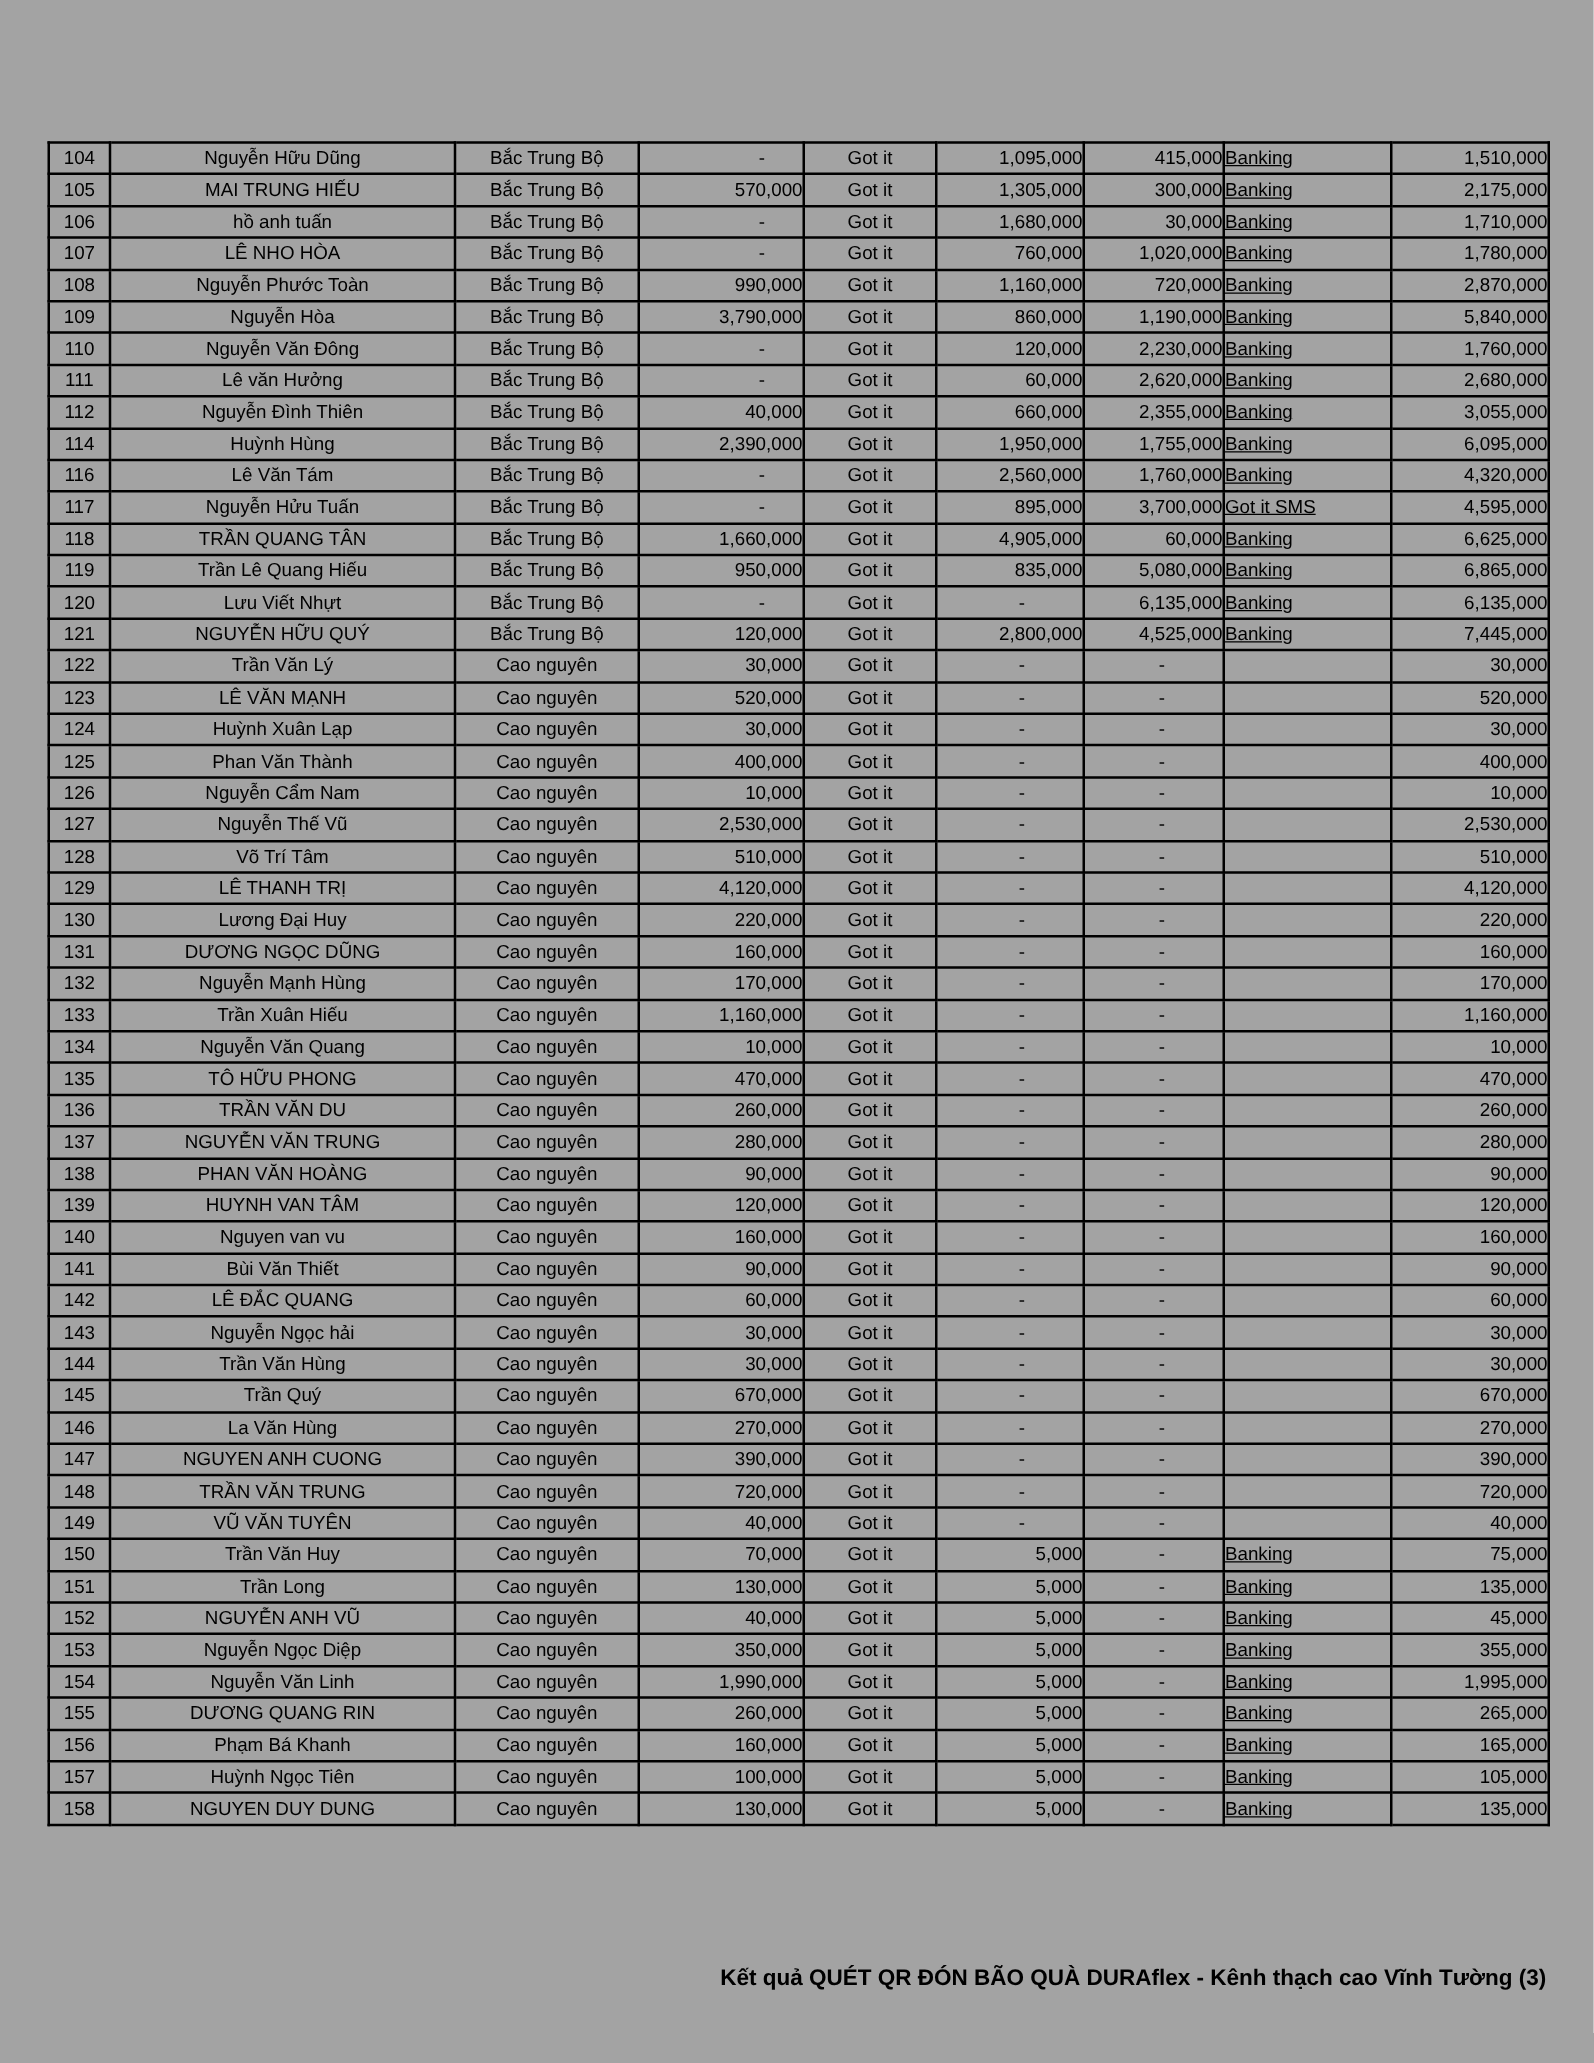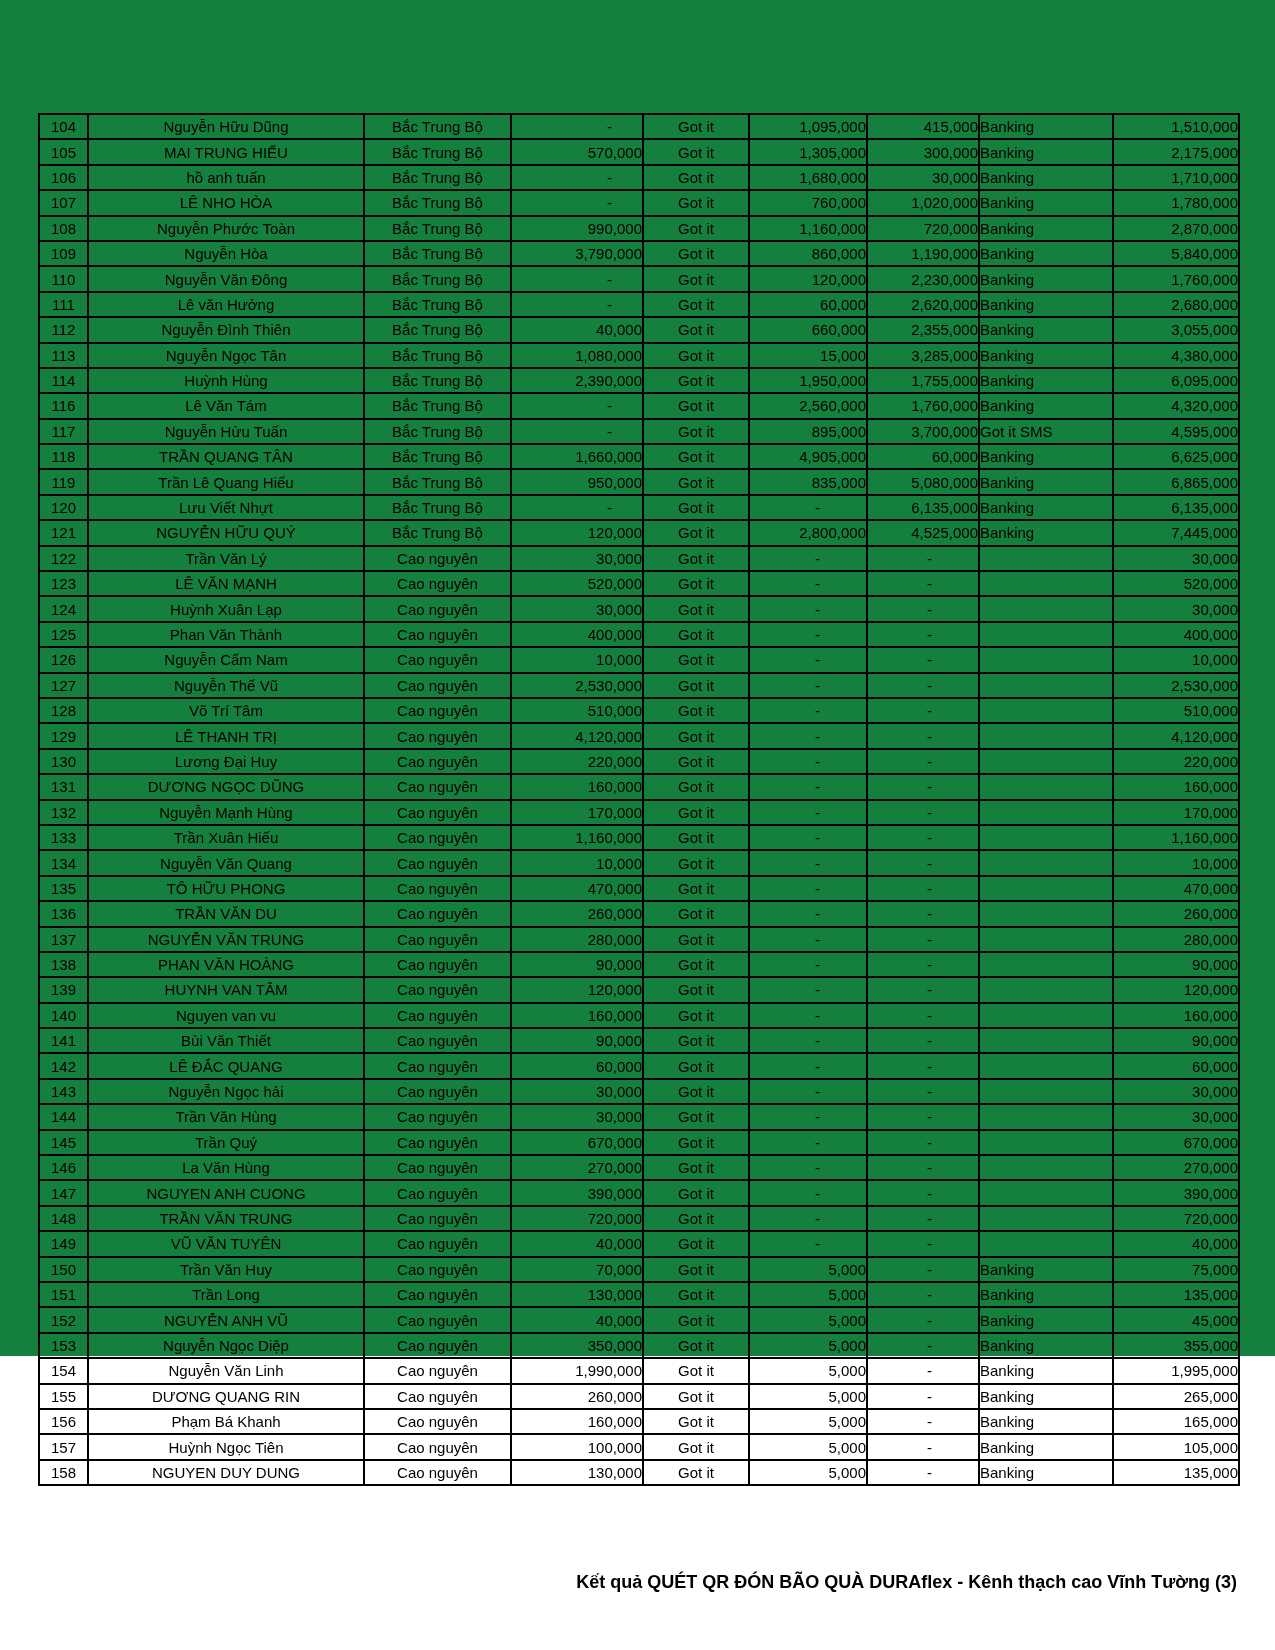--- a/index.html
+++ b/index.html
@@ -1,34 +1,34 @@
 <!DOCTYPE html>
 <html><head>
 <meta charset="utf-8">
 <style>
   html,body{margin:0;padding:0;background:#ffffff;}
   body{width:1275px;height:1650px;position:relative;font-family:"Liberation Sans",sans-serif;color:#000;}
-  .page{position:absolute;left:0;top:0;width:1275px;height:1356px;background:#15803d;}
+  .page{position:absolute;left:0;top:0;width:1275px;height:1650px;background:#a3a3a3;}
   table.results{
     position:absolute;left:38px;top:113px;width:1200px;
     border-collapse:collapse;table-layout:fixed;
   }
   table.results td{
     border:2px solid #000;
     height:23.4px;
     font-size:15px;
     line-height:1;
     padding:0;
     vertical-align:middle;
     white-space:nowrap;
     overflow:hidden;
   }
   td.c-ctr{text-align:center;}
   td.c-num{text-align:right;padding-right:9px;}
-  td.c-lft{text-align:left;padding-left:8px;}
+  td.c-lft{text-align:left;padding-left:8px;text-decoration:underline;}
   td.c-total{font-weight:400;}
   td.c-a1.dash{padding-right:30px;}
   td.c-a2.dash,td.c-a3.dash{padding-right:46px;}
   .footer-caption{
     position:absolute;
     top:1572px;right:38px;
     font-size:18px;
     line-height:1.2;
     white-space:nowrap;
     font-weight:bold;
@@ -144,31 +144,20 @@
           <td class="c-ctr">Nguyễn Đình Thiên</td>
           <td class="c-ctr">Bắc Trung Bộ</td>
           <td class="c-num c-a1">40,000</td>
           <td class="c-ctr">Got it</td>
           <td class="c-num c-a2">660,000</td>
           <td class="c-num c-a3">2,355,000</td>
           <td class="c-lft">Banking</td>
           <td class="c-num c-total">3,055,000</td>
         </tr>
         <tr>
-          <td class="c-ctr">113</td>
-          <td class="c-ctr">Nguyễn Ngọc Tân</td>
-          <td class="c-ctr">Bắc Trung Bộ</td>
-          <td class="c-num c-a1">1,080,000</td>
-          <td class="c-ctr">Got it</td>
-          <td class="c-num c-a2">15,000</td>
-          <td class="c-num c-a3">3,285,000</td>
-          <td class="c-lft">Banking</td>
-          <td class="c-num c-total">4,380,000</td>
-        </tr>
-        <tr>
           <td class="c-ctr">114</td>
           <td class="c-ctr">Huỳnh Hùng</td>
           <td class="c-ctr">Bắc Trung Bộ</td>
           <td class="c-num c-a1">2,390,000</td>
           <td class="c-ctr">Got it</td>
           <td class="c-num c-a2">1,950,000</td>
           <td class="c-num c-a3">1,755,000</td>
           <td class="c-lft">Banking</td>
           <td class="c-num c-total">6,095,000</td>
         </tr>

